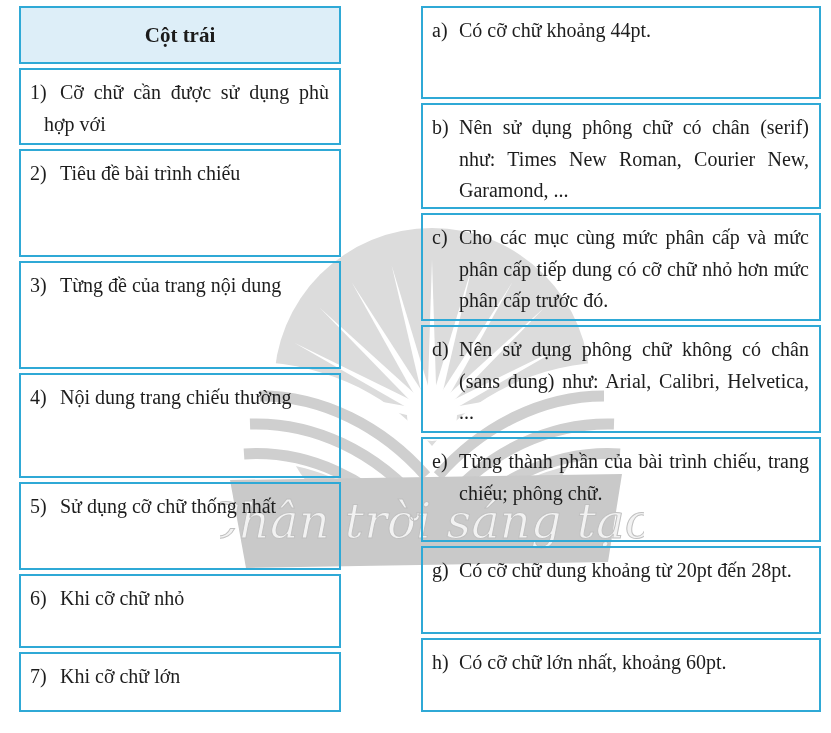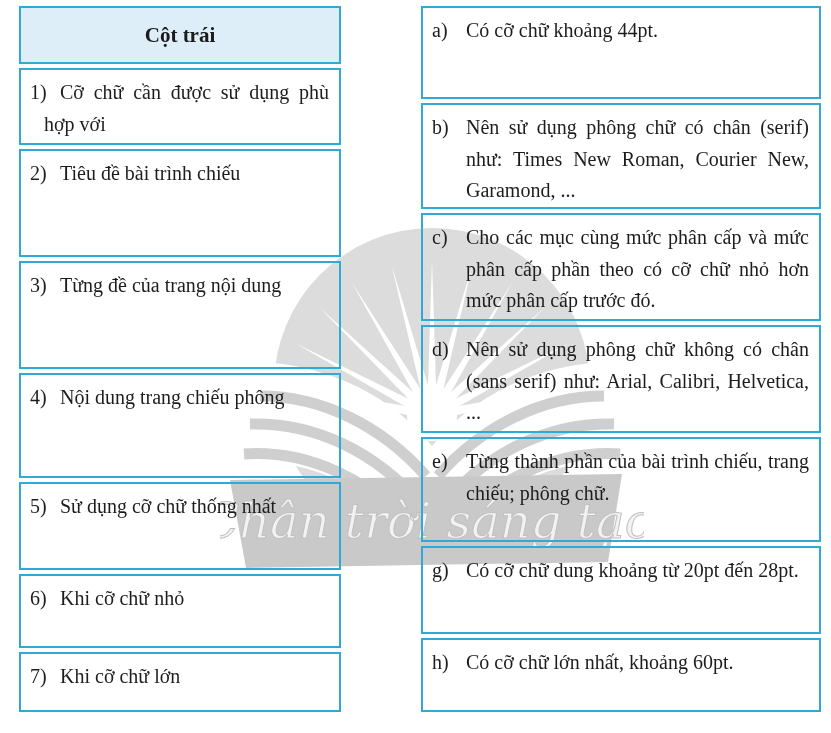--- a/index.html
+++ b/index.html
@@ -74,21 +74,21 @@
   table.match-table tr:nth-child(6) td { height: 88px;  }
   table.match-table tr:nth-child(7) td { height: 74px;  }
   table.match-table tr:nth-child(8) td { height: 60px;  }
 
   
   .lbl { float: left; }
   .txt { display: block; text-align: justify; }
   table.left  .lbl { width: 30px; }
   table.left  .txt { margin-left: 14px; }
   table.right .lbl { width: 27px; }
-  table.right .txt { margin-left: 34px; }
+  table.right .txt { margin-left: 27px; }
 </style>
 </head>
 <body>
 
 <div class="page">
 
   <svg class="watermark" viewBox="0 0 424 384">
     <circle cx="212" cy="176" r="158" fill="#dcdcdc"></circle>
     <g fill="#ffffff">
       <path d="M207,206 L212,50 L217,206 Z"></path>
@@ -138,21 +138,21 @@
           </tr>
       <tr>
             <td>
         <span class="lbl">3)</span>
         <span class="txt">Từng đề của trang nội dung</span>
       </td>
           </tr>
       <tr>
             <td>
         <span class="lbl">4)</span>
-        <span class="txt">Nội dung trang chiếu phông</span>
+        <span class="txt">Nội dung trang chiếu thường</span>
       </td>
           </tr>
       <tr>
             <td>
         <span class="lbl">5)</span>
         <span class="txt">Sử dụng cỡ chữ thống nhất</span>
       </td>
           </tr>
       <tr>
             <td>
@@ -179,27 +179,27 @@
           </tr>
       <tr>
             <td>
         <span class="lbl">b)</span>
         <span class="txt">Nên sử dụng phông chữ có chân (serif) như: Times New Roman, Courier New, Garamond, ...</span>
       </td>
           </tr>
       <tr>
             <td>
         <span class="lbl">c)</span>
-        <span class="txt">Cho các mục cùng mức phân cấp và mức phân cấp phần theo có cỡ chữ nhỏ hơn mức phân cấp trước đó.</span>
+        <span class="txt">Cho các mục cùng mức phân cấp và mức phân cấp tiếp dung có cỡ chữ nhỏ hơn mức phân cấp trước đó.</span>
       </td>
           </tr>
       <tr>
             <td>
         <span class="lbl">d)</span>
-        <span class="txt">Nên sử dụng phông chữ không có chân (sans serif) như: Arial, Calibri, Helvetica, ...</span>
+        <span class="txt">Nên sử dụng phông chữ không có chân (sans dung) như: Arial, Calibri, Helvetica, ...</span>
       </td>
           </tr>
       <tr>
             <td>
         <span class="lbl">e)</span>
         <span class="txt">Từng thành phần của bài trình chiếu, trang chiếu; phông chữ.</span>
       </td>
           </tr>
       <tr>
             <td>

